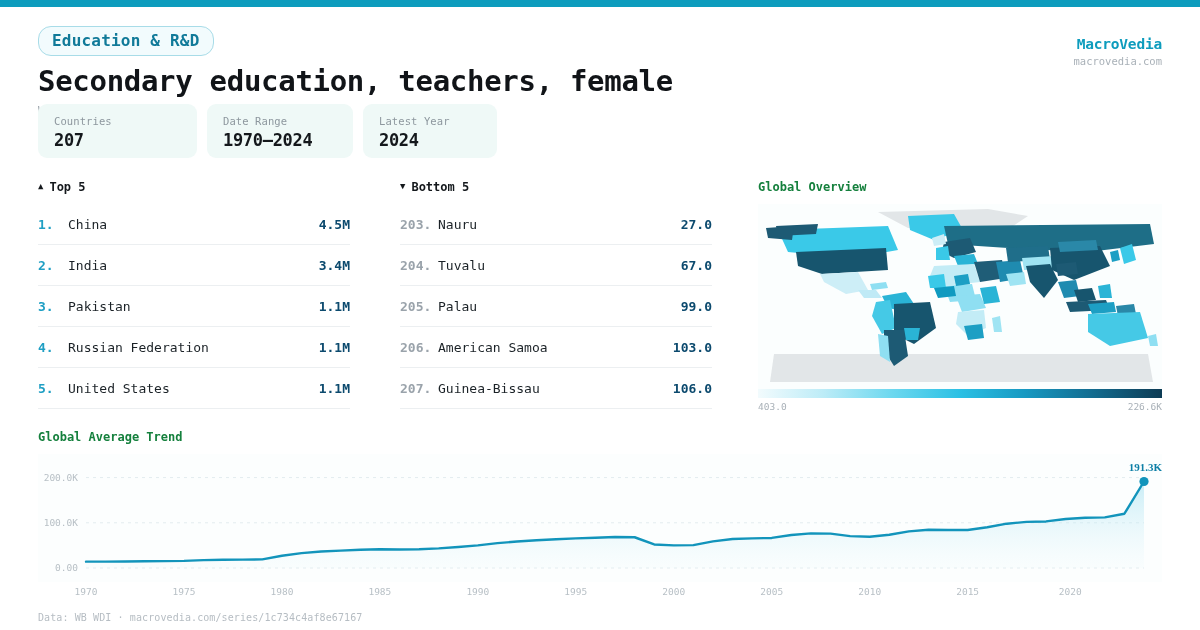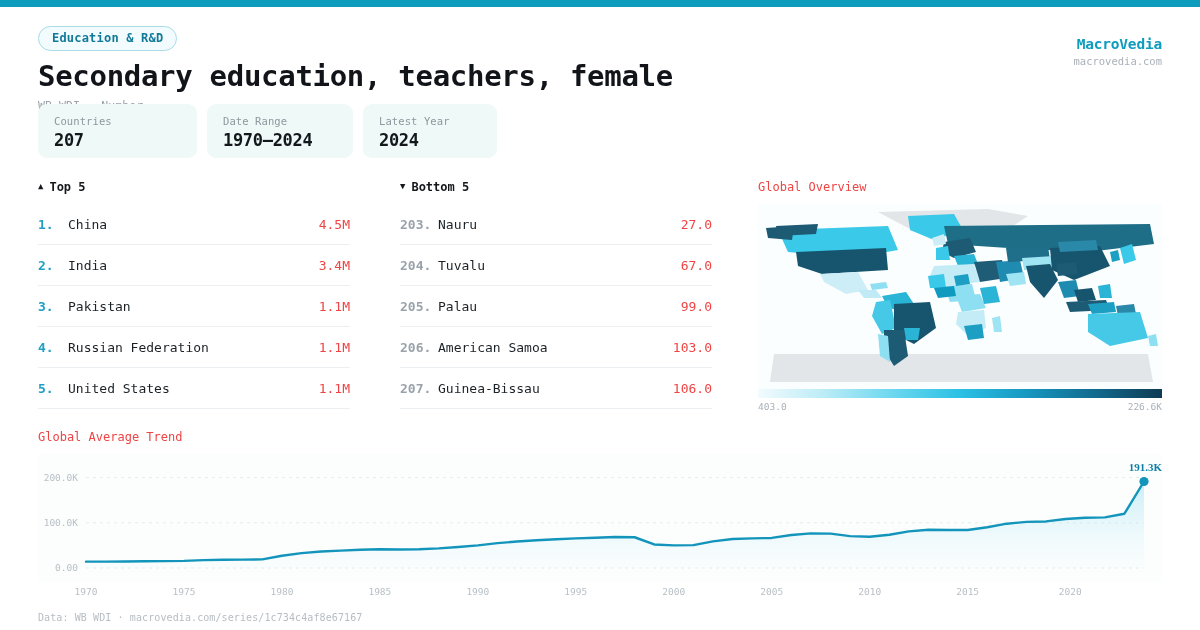--- a/index.html
+++ b/index.html
@@ -8,21 +8,21 @@
     font-family:"DejaVu Sans Mono","Liberation Mono",monospace;
     -webkit-font-smoothing:antialiased;
   }
   .page{position:relative;width:1200px;height:630px;box-sizing:border-box;}
   .topbar{position:absolute;left:0;top:0;width:1200px;height:7px;background:#0d9cbd;}
 
   
   .header{position:absolute;left:38px;top:26px;width:1124px;}
   .badge{
     display:inline-block;border:1px solid #a8dce8;border-radius:13px;
-    padding:4px 13px 5px;font-size:12px;font-weight:700;color:#117a99;
+    padding:4px 13px 5px;font-size:16px;font-weight:700;color:#117a99;
     background:#f2fbfd;letter-spacing:.2px;
   }
   .title{
     margin:9px 0 0;font-size:29px;font-weight:700;color:#111418;
     letter-spacing:-0.3px;line-height:1.12;
   }
   .subtitle{margin:7px 0 0;font-size:11.5px;color:#9aa3ab;letter-spacing:.1px;}
   .brand{position:absolute;right:0;top:10px;text-align:right;}
   .brand-name{font-size:14.5px;font-weight:700;color:#0d9cbd;letter-spacing:-0.2px;}
   .brand-url{font-size:10.5px;color:#a9b1b8;margin-top:3px;}
@@ -46,25 +46,25 @@
   }
   .caret{font-size:9px;line-height:1;color:#14181c;position:relative;top:-1px;}
   .rank-row{
     display:flex;align-items:center;height:40px;
     border-bottom:1px solid #eceff1;font-size:13px;
   }
   .rank-row:last-child{border-bottom:1px solid #eceff1;}
   .rk-num{color:#1f9fc4;font-weight:700;width:30px;flex:none;}
   .rk-num.dim{color:#9aa3ab;width:38px;font-weight:700;}
   .rk-name{color:#1b2227;flex:1 1 auto;overflow:hidden;white-space:nowrap;}
-  .rk-val{font-weight:400;color:#ef4444;flex:none;text-align:right;}
+  .rk-val{font-weight:700;color:#0c4a6e;flex:none;text-align:right;}
 
   
   .mapsec{position:absolute;left:758px;top:180px;width:404px;}
-  .sec-title{font-size:12px;font-weight:400;color:#ef4444;margin-bottom:10px;}
+  .sec-title{font-size:12px;font-weight:700;color:#15803d;margin-bottom:10px;}
   .mapbox{position:relative;width:404px;height:185px;background:#fbfefe;overflow:hidden;}
   .mapbox svg{display:block;width:404px;height:185px;}
   .legend{width:404px;}
   .legend-bar{
     height:9px;width:100%;
     background:linear-gradient(90deg,#f2fbfd 0%,#bdecf7 16%,#6dd8ef 33%,#2bc0e4 50%,#1799c2 66%,#136e92 82%,#0d3b54 100%);
   }
   .legend-vals{display:flex;justify-content:space-between;margin-top:3px;font-size:9.5px;color:#a9b1b8;}
 
   

